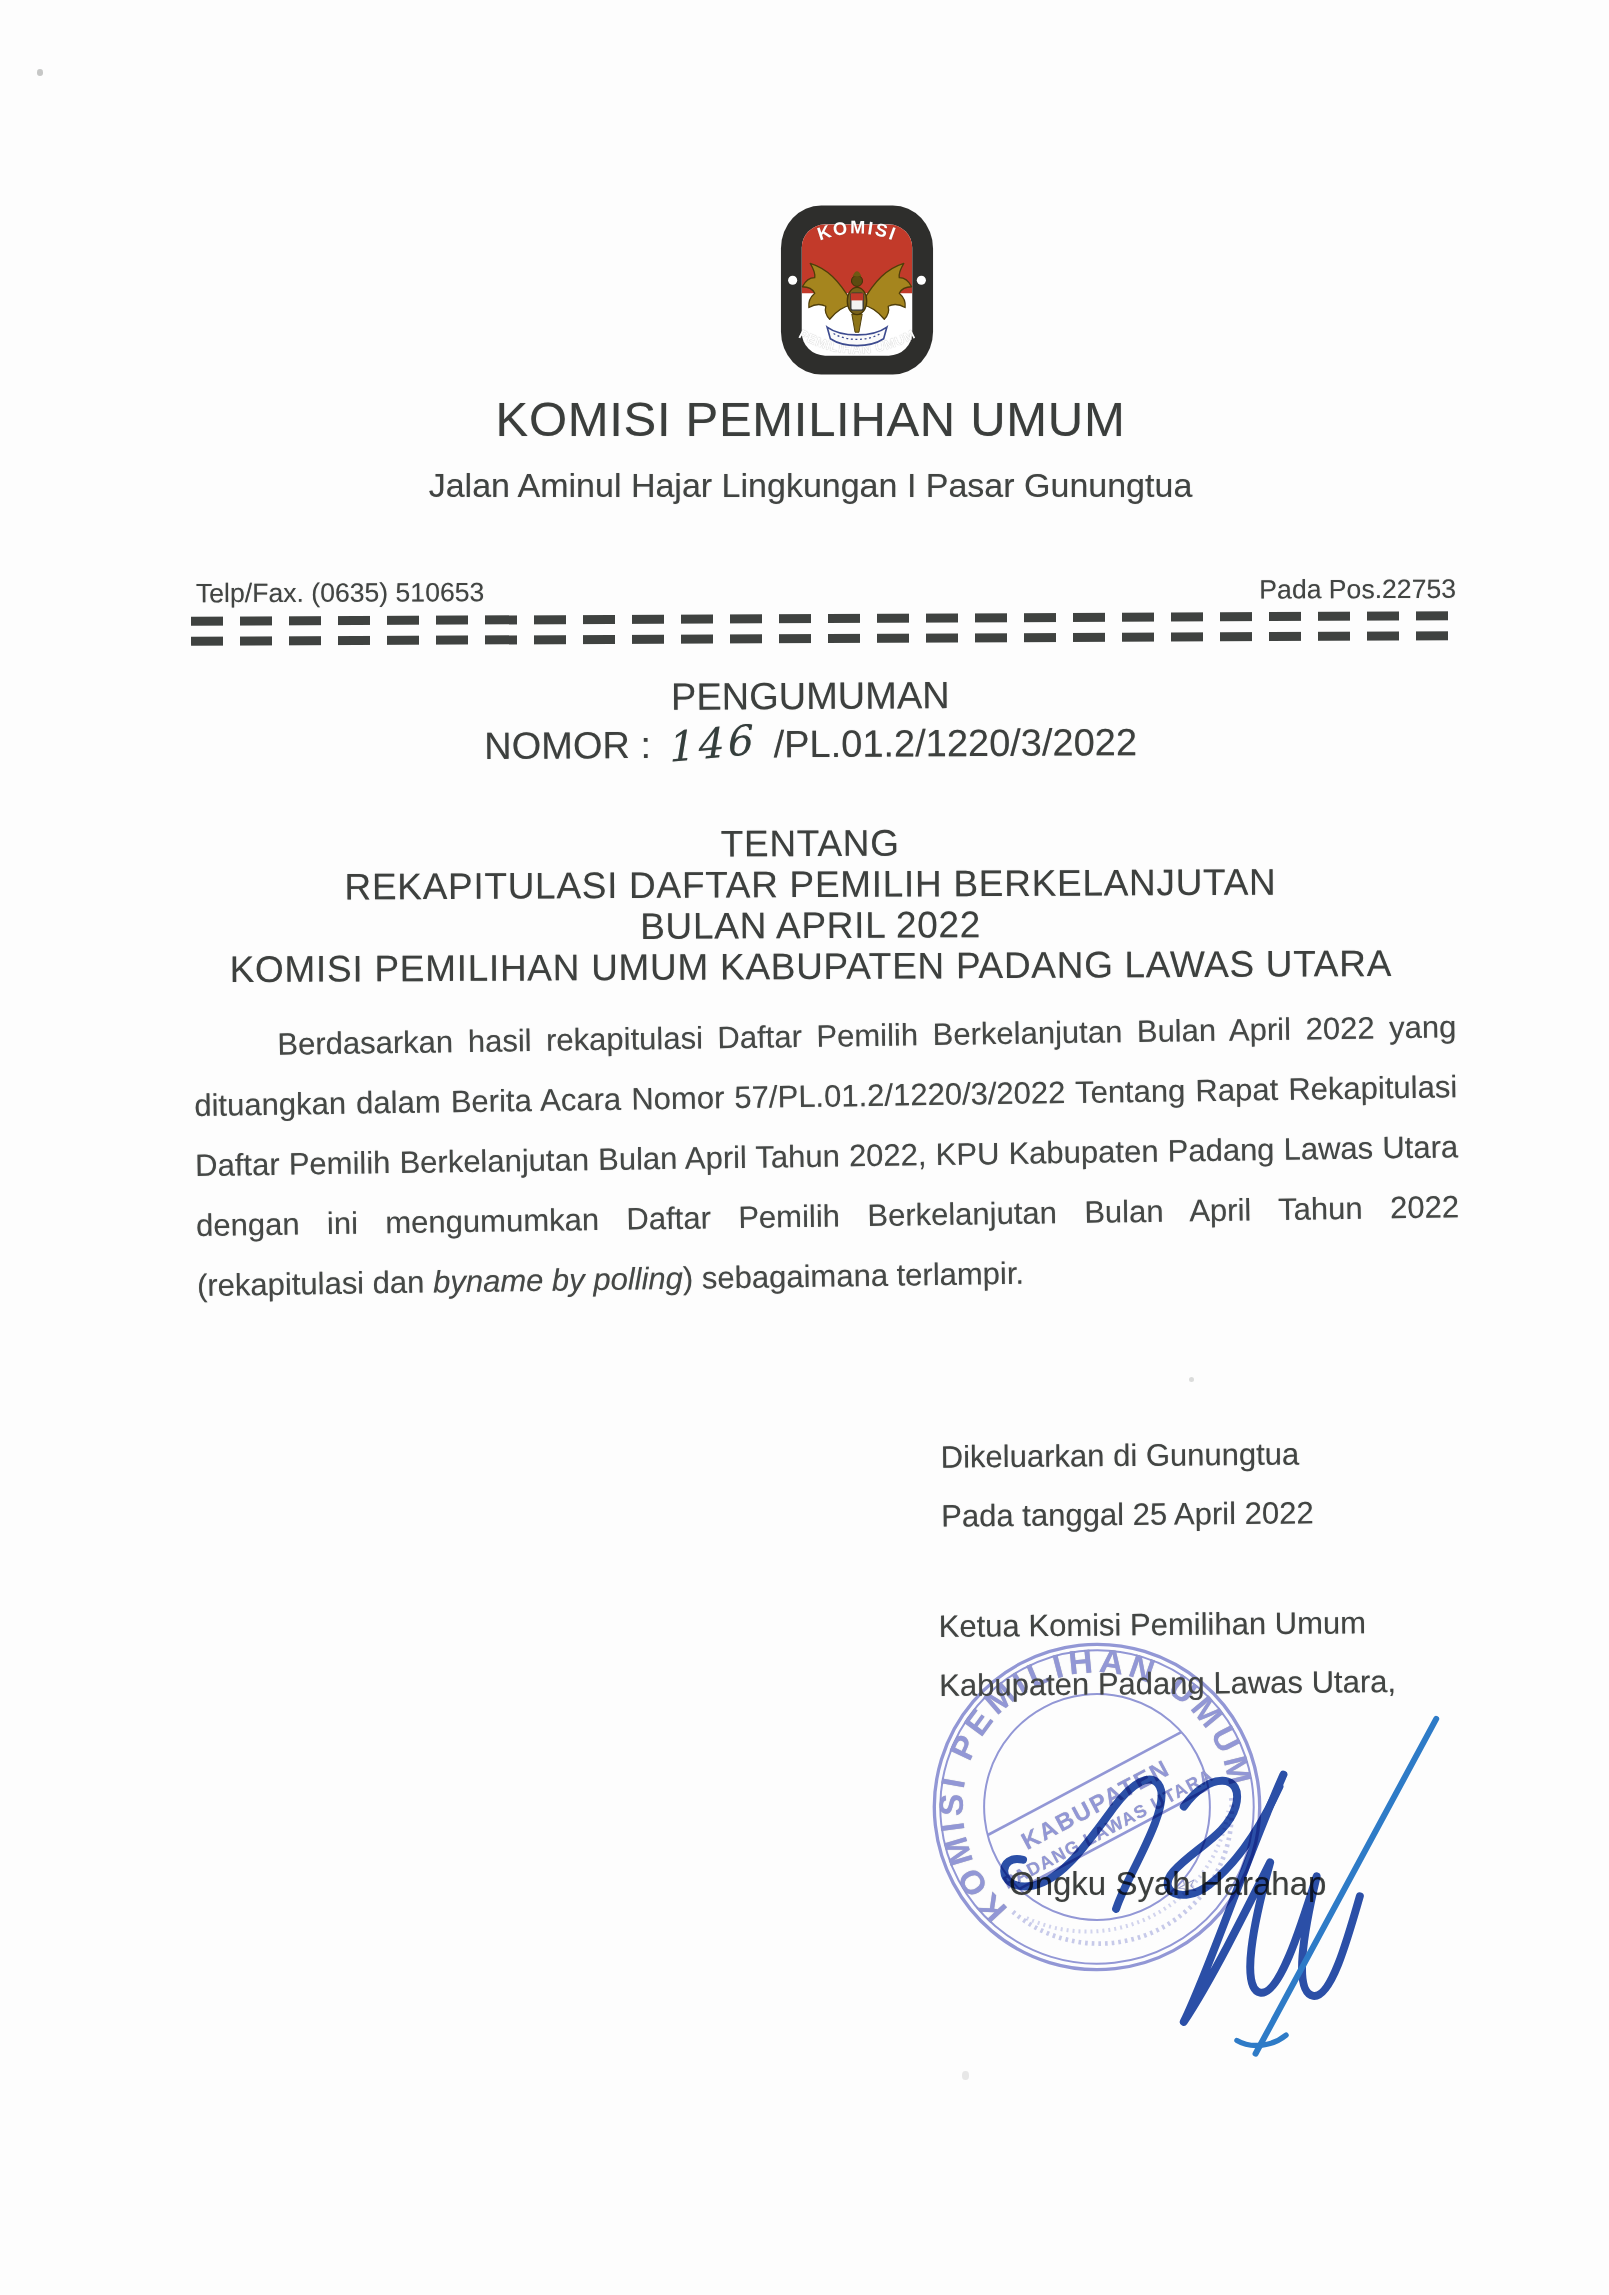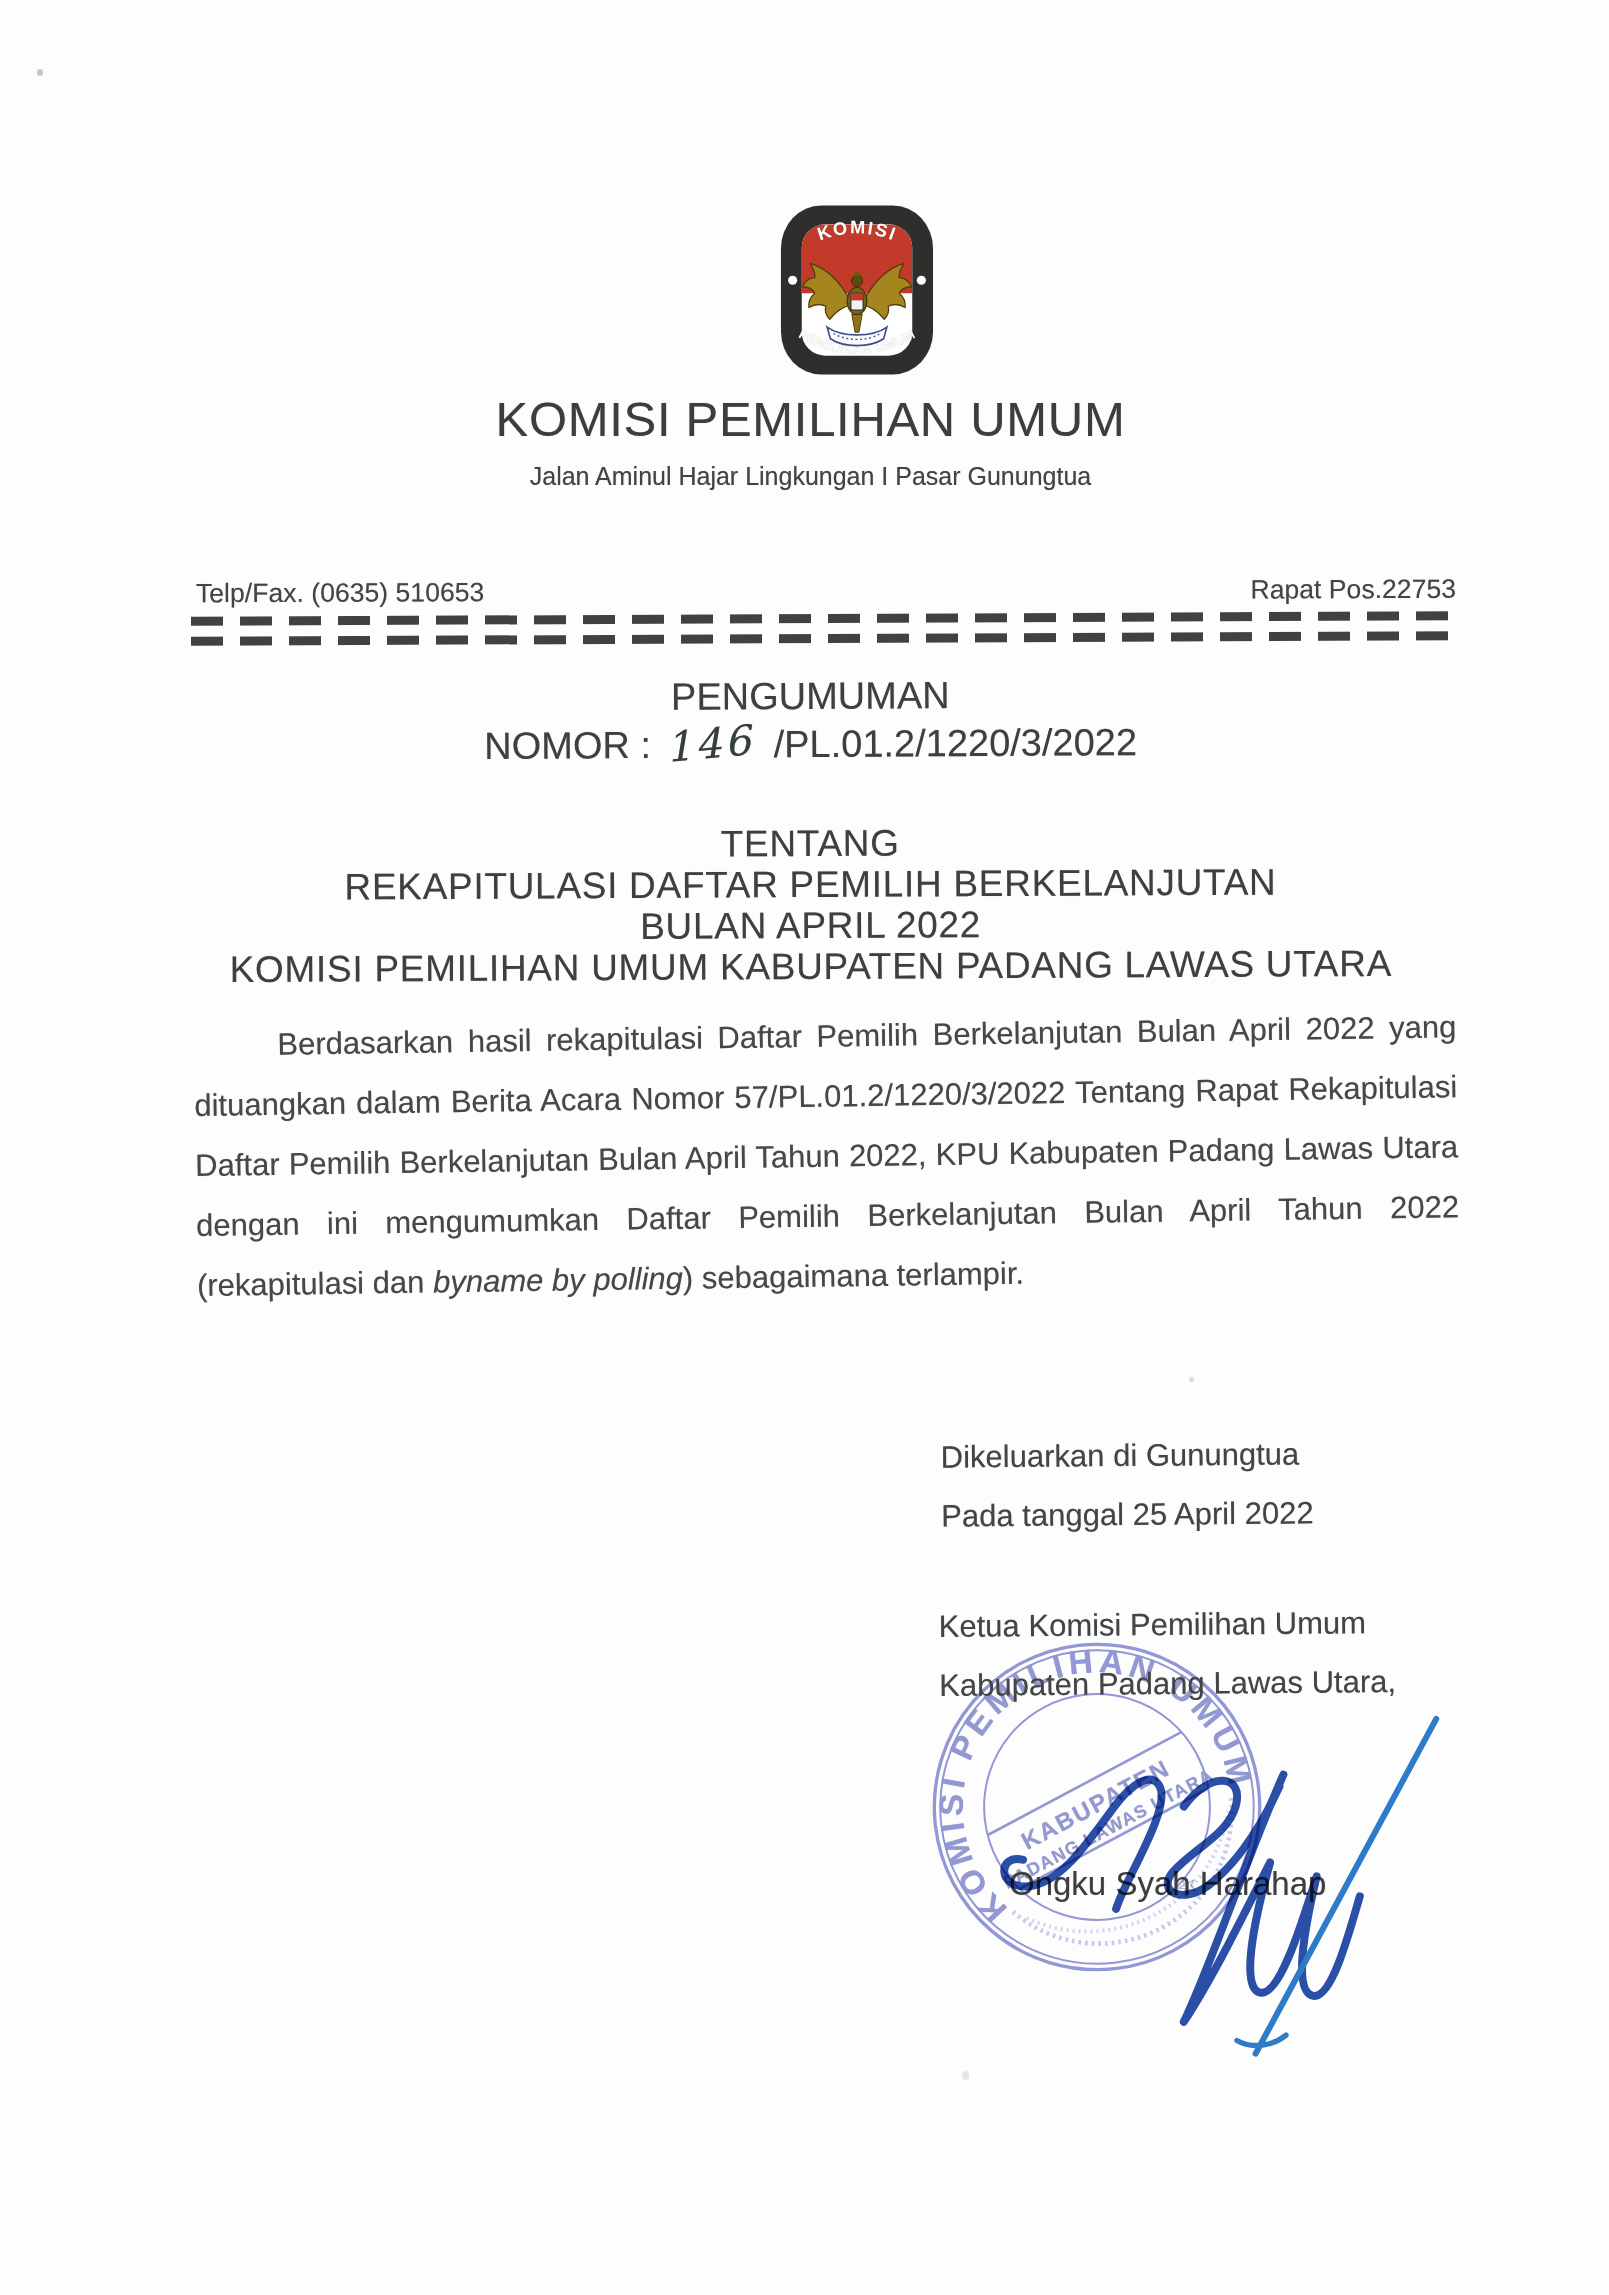--- a/index.html
+++ b/index.html
@@ -26,21 +26,21 @@
   .speck.s1{left:37px;top:69px;width:6px;height:6.6px;opacity:.5;}
   .speck.s2{left:1189px;top:1377px;width:5.3px;height:5.3px;opacity:.3;}
   .speck.s3{left:962px;top:2071px;width:6.6px;height:8.6px;opacity:.2;}
 
   .logo{position:absolute;left:779px;top:203px;width:156px;height:174px;}
   .logo svg{width:100%;height:100%;display:block;}
 
   .org-header{position:absolute;left:179px;top:391px;width:1263px;text-align:center;}
   .org-line1{font-size:49px;line-height:57px;letter-spacing:0.7px;color:#3b3e3c;}
   .org-line2{font-size:49px;line-height:61px;letter-spacing:0.7px;color:#3b3e3c;}
-  .org-address{font-size:25px;line-height:44px;margin-top:6px;color:#414442;}
+  .org-address{font-size:34px;line-height:44px;margin-top:15px;color:#414442;}
 
   .contact-row{
     position:absolute;left:196px;top:576px;width:1260px;
     display:flex;justify-content:space-between;
     font-size:26.6px;color:#424543;
     transform:rotate(-0.2deg);
   }
   .separator{position:absolute;left:191px;top:614px;width:1266px;transform:rotate(-0.25deg);}
   .dash-row{
     height:9.3px;margin-bottom:10.6px;
@@ -148,21 +148,21 @@
     </svg>
   </div>
 
   <div class="org-header">
     <div class="org-line1">KOMISI PEMILIHAN UMUM</div>
     <div class="org-address">Jalan Aminul Hajar Lingkungan I Pasar Gunungtua</div>
   </div>
 
   <div class="contact-row">
     <span>Telp/Fax. (0635) 510653</span>
-    <span>Rapat Pos.22753</span>
+    <span>Pada Pos.22753</span>
   </div>
 
   <div class="separator">
     <div class="dash-row"></div>
     <div class="dash-row"></div>
   </div>
 
   <div class="announce">
     <div>PENGUMUMAN</div>
     <div><span>NOMOR : </span><span class="handwritten">146</span><span> /PL.01.2/1220/3/2022</span></div>

